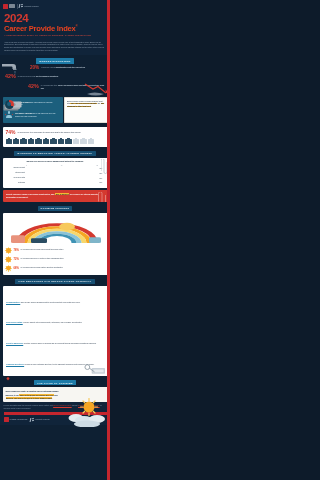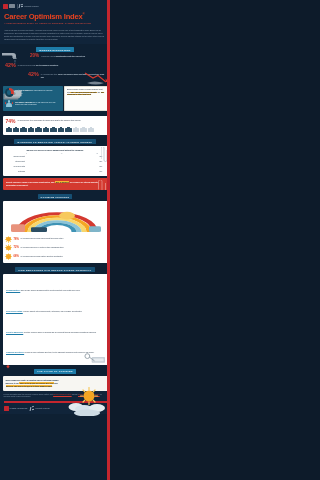--- a/index.html
+++ b/index.html
@@ -171,21 +171,22 @@
             <span></span>
             <span></span>
             <span></span>
           </span>
         <span class="logo-txt">University of Phoenix</span>
       </div>
     </div>
   </div>
 
   <div class="title-wrap">
-    <div class="t1"><span>Career Optimism Index</span><sup>®</sup></div>
+    <div class="yr">2024</div>
+    <div class="t1"><span>Career Provide Index</span><sup>®</sup></div>
     <div class="sub">A COMPREHENSIVE STUDY OF AMERICAN WORKERS' CAREER PERCEPTIONS</div>
   </div>
 
   <div class="intro">
     <p>Amid layoffs and economic uncertainty, American workers and employers alike face a talent imagination crisis. Employers are making fewer hires and struggle to find skilled external candidates to fill limited open roles. Meanwhile, workers yearn for career growth and opportunities to acquire new skills. Despite these challenges, workers maintain optimism for the future of their careers – offering employers a chance to break the talent they need from within.</p>
   </div>
 
   <div class="sec-dark">
     <div class="pill">WORKER DISCONTENT</div>
 

